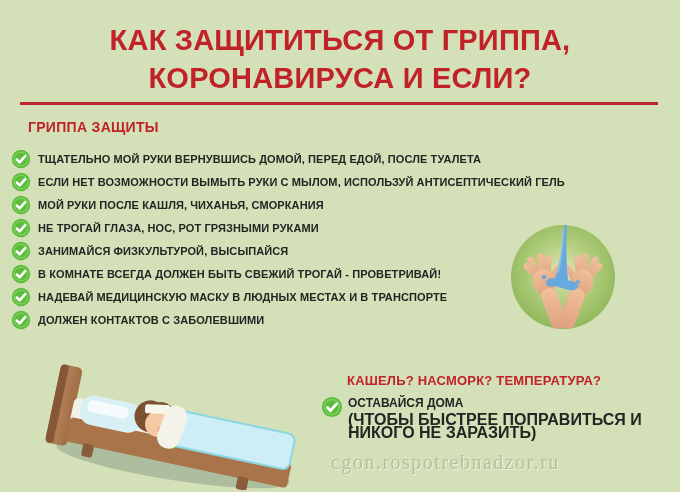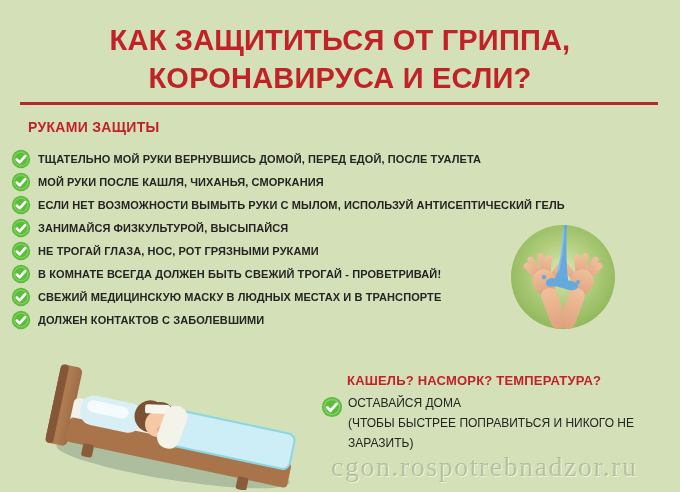--- a/index.html
+++ b/index.html
@@ -37,102 +37,102 @@
     white-space:nowrap;
   }
   .hands-wrap{position:absolute;left:508px;top:222px;width:110px;height:110px;}
   .bed-wrap{position:absolute;left:38px;top:360px;width:300px;height:130px;}
   .symptoms-heading{
     position:absolute;left:347px;top:373px;
     color:#c12228;font-weight:bold;font-size:13px;letter-spacing:0.2px;
   }
   .advice{position:absolute;left:321px;top:395px;display:flex;align-items:flex-start;}
   .advice .check{width:22px;height:22px;margin-right:5px;margin-top:1px;}
-  .advice-text{color:#242424;font-weight:normal;}
+  .advice-text{color:#242424;font-weight:bold;}
   .advice-line1{font-size:12px;line-height:16px;}
-  .advice-line2{font-size:12px;line-height:20px;margin-top:2px;}
+  .advice-line2{font-size:16px;line-height:13px;margin-top:2px;}
   .watermark{
     position:absolute;left:331px;top:451px;
     font-family:"Liberation Serif", serif;
-    font-size:28px;letter-spacing:1.5px;
+    font-size:20px;letter-spacing:1.5px;
     color:rgba(122,136,96,0.40);
     text-shadow:1px 1px 0 rgba(255,255,255,0.55);
     white-space:nowrap;
   }
 </style>
 </head>
 <body>
 
 <div class="poster">
 
   <div class="title">
     <div>КАК ЗАЩИТИТЬСЯ ОТ ГРИППА,</div>
     <div>КОРОНАВИРУСА И ЕСЛИ?</div>
   </div>
 
   <div class="rule"></div>
 
-  <div class="section-heading">РУКАМИ ЗАЩИТЫ</div>
+  <div class="section-heading">ГРИППА ЗАЩИТЫ</div>
 
   <div class="tips">
     <div class="tip">
       <svg class="check" viewBox="0 0 24 24">
           <circle cx="12" cy="12" r="11" fill="#5cbc3c"></circle>
           <circle cx="12" cy="12" r="8.3" fill="none" stroke="#8ad467" stroke-width="1.6" opacity="0.8"></circle>
           <path d="M7 12.6 L10.4 16 L17 8.6" stroke="#ffffff" stroke-width="3.1" fill="none" stroke-linecap="round" stroke-linejoin="round"></path>
         </svg>
       <span class="tip-text">ТЩАТЕЛЬНО МОЙ РУКИ ВЕРНУВШИСЬ ДОМОЙ, ПЕРЕД ЕДОЙ, ПОСЛЕ ТУАЛЕТА</span>
     </div>
     <div class="tip">
       <svg class="check" viewBox="0 0 24 24">
           <circle cx="12" cy="12" r="11" fill="#5cbc3c"></circle>
           <circle cx="12" cy="12" r="8.3" fill="none" stroke="#8ad467" stroke-width="1.6" opacity="0.8"></circle>
           <path d="M7 12.6 L10.4 16 L17 8.6" stroke="#ffffff" stroke-width="3.1" fill="none" stroke-linecap="round" stroke-linejoin="round"></path>
         </svg>
+      <span class="tip-text">ЕСЛИ НЕТ ВОЗМОЖНОСТИ ВЫМЫТЬ РУКИ С МЫЛОМ, ИСПОЛЬЗУЙ АНТИСЕПТИЧЕСКИЙ ГЕЛЬ</span>
+    </div>
+    <div class="tip">
+      <svg class="check" viewBox="0 0 24 24">
+          <circle cx="12" cy="12" r="11" fill="#5cbc3c"></circle>
+          <circle cx="12" cy="12" r="8.3" fill="none" stroke="#8ad467" stroke-width="1.6" opacity="0.8"></circle>
+          <path d="M7 12.6 L10.4 16 L17 8.6" stroke="#ffffff" stroke-width="3.1" fill="none" stroke-linecap="round" stroke-linejoin="round"></path>
+        </svg>
       <span class="tip-text">МОЙ РУКИ ПОСЛЕ КАШЛЯ, ЧИХАНЬЯ, СМОРКАНИЯ</span>
     </div>
     <div class="tip">
       <svg class="check" viewBox="0 0 24 24">
           <circle cx="12" cy="12" r="11" fill="#5cbc3c"></circle>
           <circle cx="12" cy="12" r="8.3" fill="none" stroke="#8ad467" stroke-width="1.6" opacity="0.8"></circle>
           <path d="M7 12.6 L10.4 16 L17 8.6" stroke="#ffffff" stroke-width="3.1" fill="none" stroke-linecap="round" stroke-linejoin="round"></path>
         </svg>
-      <span class="tip-text">ЕСЛИ НЕТ ВОЗМОЖНОСТИ ВЫМЫТЬ РУКИ С МЫЛОМ, ИСПОЛЬЗУЙ АНТИСЕПТИЧЕСКИЙ ГЕЛЬ</span>
+      <span class="tip-text">НЕ ТРОГАЙ ГЛАЗА, НОС, РОТ ГРЯЗНЫМИ РУКАМИ</span>
     </div>
     <div class="tip">
       <svg class="check" viewBox="0 0 24 24">
           <circle cx="12" cy="12" r="11" fill="#5cbc3c"></circle>
           <circle cx="12" cy="12" r="8.3" fill="none" stroke="#8ad467" stroke-width="1.6" opacity="0.8"></circle>
           <path d="M7 12.6 L10.4 16 L17 8.6" stroke="#ffffff" stroke-width="3.1" fill="none" stroke-linecap="round" stroke-linejoin="round"></path>
         </svg>
       <span class="tip-text">ЗАНИМАЙСЯ ФИЗКУЛЬТУРОЙ, ВЫСЫПАЙСЯ</span>
     </div>
     <div class="tip">
       <svg class="check" viewBox="0 0 24 24">
           <circle cx="12" cy="12" r="11" fill="#5cbc3c"></circle>
           <circle cx="12" cy="12" r="8.3" fill="none" stroke="#8ad467" stroke-width="1.6" opacity="0.8"></circle>
           <path d="M7 12.6 L10.4 16 L17 8.6" stroke="#ffffff" stroke-width="3.1" fill="none" stroke-linecap="round" stroke-linejoin="round"></path>
         </svg>
-      <span class="tip-text">НЕ ТРОГАЙ ГЛАЗА, НОС, РОТ ГРЯЗНЫМИ РУКАМИ</span>
-    </div>
-    <div class="tip">
-      <svg class="check" viewBox="0 0 24 24">
-          <circle cx="12" cy="12" r="11" fill="#5cbc3c"></circle>
-          <circle cx="12" cy="12" r="8.3" fill="none" stroke="#8ad467" stroke-width="1.6" opacity="0.8"></circle>
-          <path d="M7 12.6 L10.4 16 L17 8.6" stroke="#ffffff" stroke-width="3.1" fill="none" stroke-linecap="round" stroke-linejoin="round"></path>
-        </svg>
       <span class="tip-text">В КОМНАТЕ ВСЕГДА ДОЛЖЕН БЫТЬ СВЕЖИЙ ТРОГАЙ - ПРОВЕТРИВАЙ!</span>
     </div>
     <div class="tip">
       <svg class="check" viewBox="0 0 24 24">
           <circle cx="12" cy="12" r="11" fill="#5cbc3c"></circle>
           <circle cx="12" cy="12" r="8.3" fill="none" stroke="#8ad467" stroke-width="1.6" opacity="0.8"></circle>
           <path d="M7 12.6 L10.4 16 L17 8.6" stroke="#ffffff" stroke-width="3.1" fill="none" stroke-linecap="round" stroke-linejoin="round"></path>
         </svg>
-      <span class="tip-text">СВЕЖИЙ МЕДИЦИНСКУЮ МАСКУ В ЛЮДНЫХ МЕСТАХ И В ТРАНСПОРТЕ</span>
+      <span class="tip-text">НАДЕВАЙ МЕДИЦИНСКУЮ МАСКУ В ЛЮДНЫХ МЕСТАХ И В ТРАНСПОРТЕ</span>
     </div>
     <div class="tip">
       <svg class="check" viewBox="0 0 24 24">
           <circle cx="12" cy="12" r="11" fill="#5cbc3c"></circle>
           <circle cx="12" cy="12" r="8.3" fill="none" stroke="#8ad467" stroke-width="1.6" opacity="0.8"></circle>
           <path d="M7 12.6 L10.4 16 L17 8.6" stroke="#ffffff" stroke-width="3.1" fill="none" stroke-linecap="round" stroke-linejoin="round"></path>
         </svg>
       <span class="tip-text">ДОЛЖЕН КОНТАКТОВ С ЗАБОЛЕВШИМИ</span>
     </div>
   </div>

